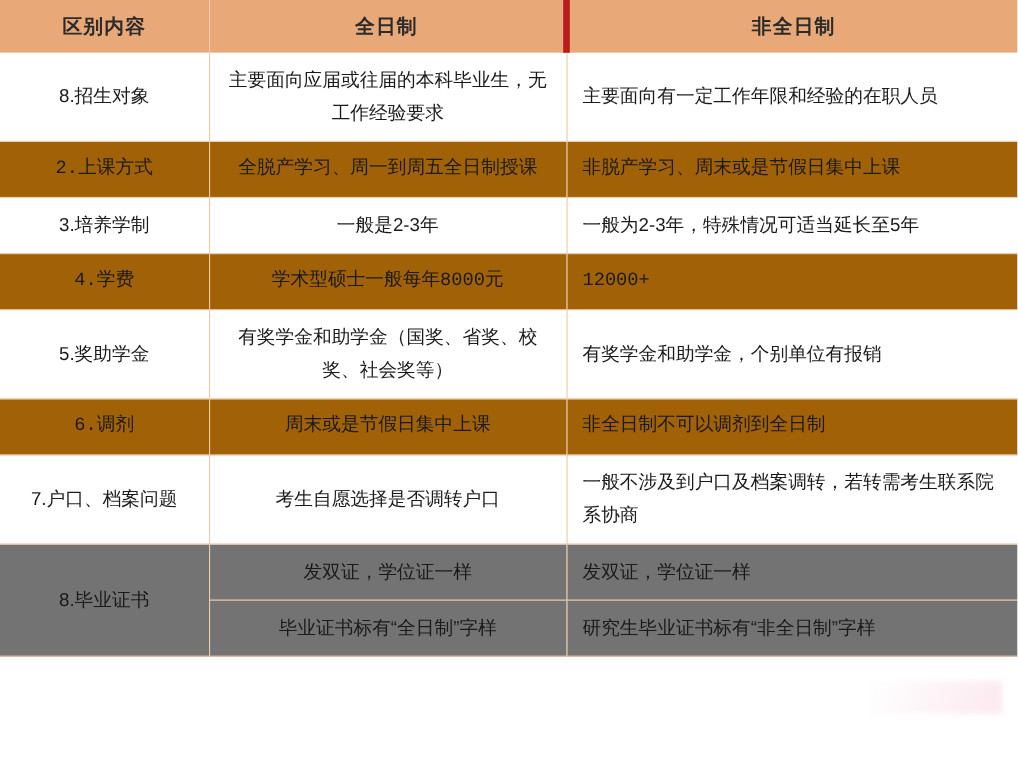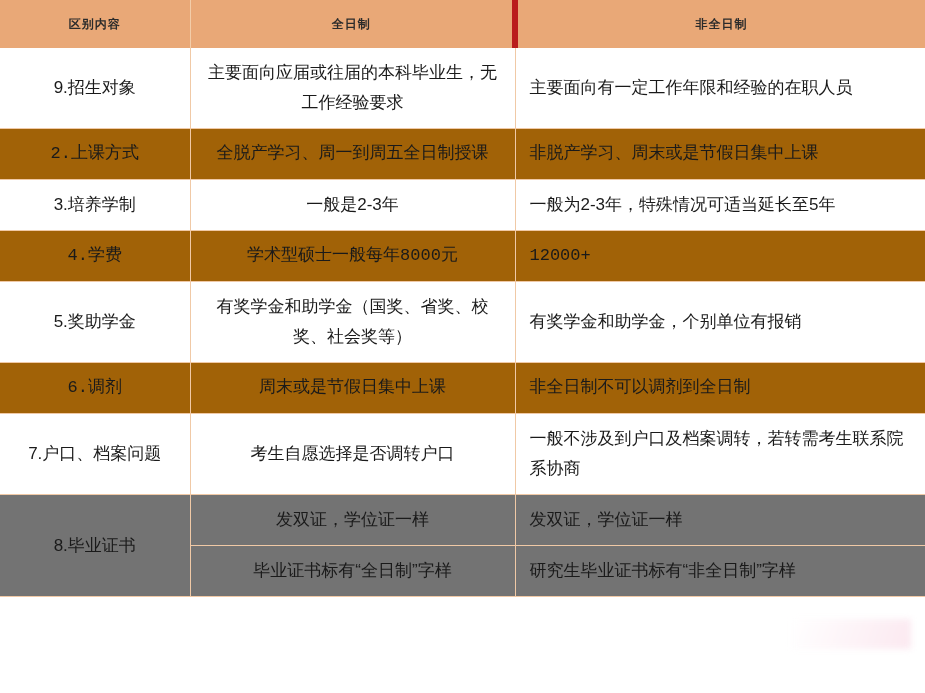--- a/index.html
+++ b/index.html
@@ -19,21 +19,21 @@
     border-collapse: collapse;
     table-layout: fixed;
   }
   table.compare col.c0 { width: 190px; }
   table.compare col.c1 { width: 325px; }
   table.compare col.c2 { width: 410px; }
 
   thead th {
     background: #e9a877;
     color: #2b2b2b;
-    font-size: 12px;
+    font-size: 18px;
     font-weight: bold;
     height: 48px;
     padding: 0 12px;
     text-align: center;
     vertical-align: middle;
     letter-spacing: 1px;
     border: none;
     margin-left: 16px;
   }
   thead th.head-0 { border-right: 1px solid #f3cda9; }
@@ -92,21 +92,21 @@
     <thead>
       <tr>
         <th class="head-0">区别内容</th>
         <th class="head-1">全日制</th>
         <th class="head-2">非全日制</th>
       </tr>
     </thead>
     <tbody>
 
       <tr class="band-light">
-        <td class="label">9.招生对象</td>
+        <td class="label">8.招生对象</td>
         <td class="value mid">主要面向应届或往届的本科毕业生，无工作经验要求</td>
         <td class="value">主要面向有一定工作年限和经验的在职人员</td>
       </tr>
 
       <tr class="band-tint">
         <td class="label">2.上课方式</td>
         <td class="value mid">全脱产学习、周一到周五全日制授课</td>
         <td class="value">非脱产学习、周末或是节假日集中上课</td>
       </tr>
 

